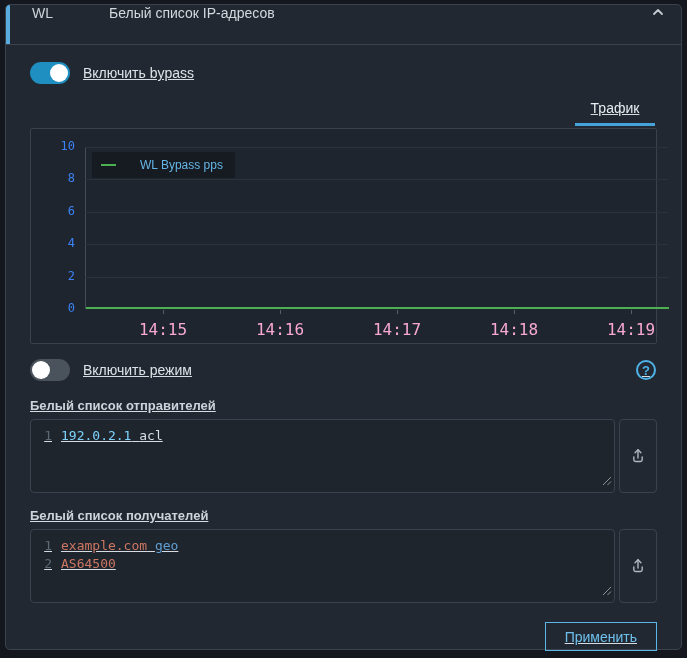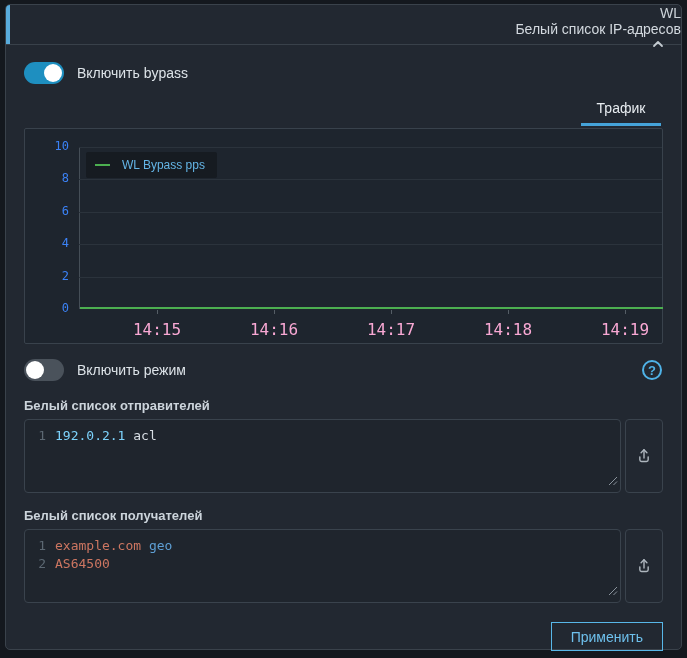--- a/index.html
+++ b/index.html
@@ -6,33 +6,33 @@
   html,body { width:687px; height:658px; background:#14181e; font-family:"Liberation Sans", sans-serif; overflow:hidden; }
 
   .card {
     position:absolute; left:5px; top:4px; width:677px; height:646px;
     background:#222831; border:1px solid #3a424b; border-radius:5px;
     color:#d6dce2;
   }
 
   
   .hdr {
-    position:relative; height:40px; display:flex; align-items:flex-end;
-    border-bottom:1px solid #39414a; cursor:pointer;flex-direction:column;
+    position:relative; height:40px; display:flex; align-items:flex-start;
+    border-bottom:1px solid #39414a; cursor:pointer;
   }
   .hdr::before {
     content:""; position:absolute; left:0; top:0; bottom:0; width:4px;
     background:#58abdc; border-radius:4px 0 0 0;
   }
   .hdr-code { margin-left:26px; font-size:14px; color:#cdd4da; }
   .hdr-title { margin-left:56px; font-size:14px; color:#d3d9df; }
   .hdr-chevron { margin-left:auto; margin-right:16px; display:flex; }
 
   
-  .body { padding:0 18px; }
+  .body { padding:0 24px;text-decoration:underline; }
 
   .toggle-row { display:flex; align-items:center; margin-top:15px; height:26px; }
   .toggle { position:relative; width:40px; height:22px; border-radius:11px; cursor:pointer; flex:0 0 auto; }
   .toggle .knob { position:absolute; top:2px; width:18px; height:18px; border-radius:50%; background:#ffffff; }
   .toggle.on  { background:#1e8fc0; }
   .toggle.on .knob { right:2px; }
   .toggle.off { background:#4a525b; }
   .toggle.off .knob { left:2px; }
   .toggle-label { margin-left:13px; font-size:14px; color:#dde3e8; }
 
@@ -47,21 +47,21 @@
   }
   .plot { position:absolute; left:54px; top:18px; width:583px; height:162px; }
   .gridline { position:absolute; left:0; width:100%; height:1px; background:#2b333c; }
   .axis-y { position:absolute; left:0; top:0; width:1px; height:162px; background:#454e57; }
   .series-line { position:absolute; left:1px; bottom:0; width:100%; height:2px; }
   .ylab { position:absolute; width:44px; text-align:right; font-family:"DejaVu Sans Mono", monospace;
           font-size:12px; color:#3b82f6; }
   .xlab { position:absolute; transform:translateX(-50%); font-family:"DejaVu Sans Mono", monospace;
           font-size:16px; color:#f9a8d4; top:191px; }
   .xtick { position:absolute; width:1px; height:4px; background:#555e66; top:181px; }
-  .legend { position:absolute; left:7px; top:5px; display:flex; align-items:center; gap:12px;
+  .legend { position:absolute; left:7px; top:5px; display:flex; align-items:center; gap:24px;
             background:#161b21; padding:6px 12px 6px 9px; border-radius:2px; cursor:pointer; }
   .legend-dash { width:15px; height:2px; }
   .legend-label { font-size:12px; color:#64b5e6; }
 
   .row-between { display:flex; align-items:center; justify-content:space-between; }
   .help {
     width:20px; height:20px; border-radius:50%; border:2px solid #4fb3e8;
     color:#4fb3e8; font-size:13px; font-weight:bold; display:flex; align-items:center;
     justify-content:center; cursor:pointer; margin-right:1px;
   }

